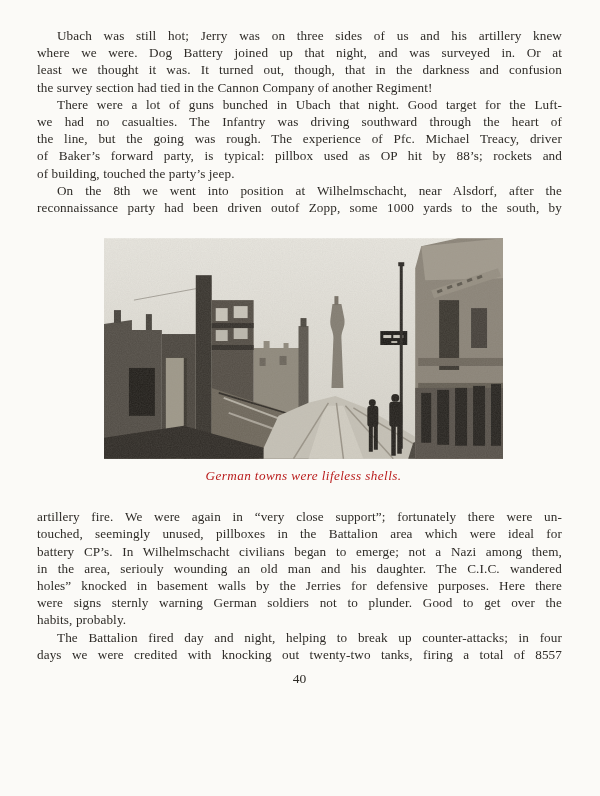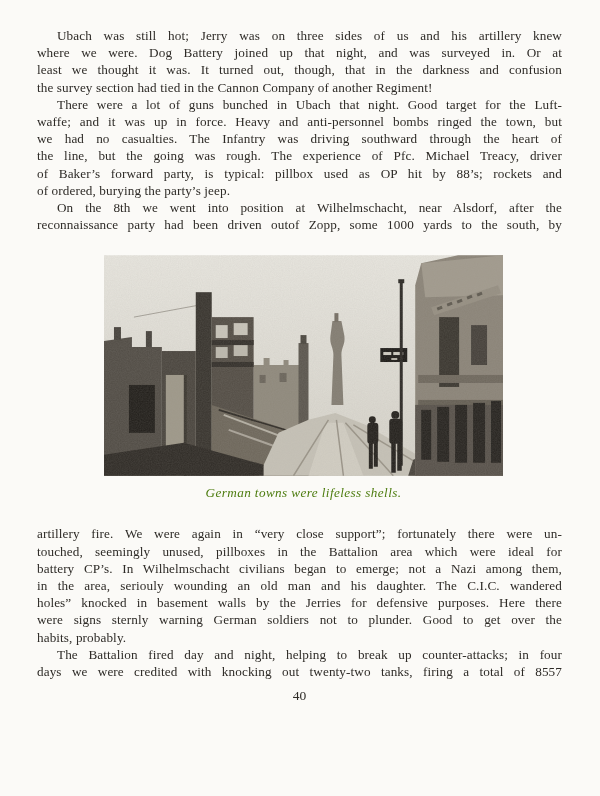--- a/index.html
+++ b/index.html
@@ -30,21 +30,21 @@
     width:399px;
   }
   figure.photo-fig svg { display:block; }
   figcaption {
     margin-top:9px;
     width:399px;
     text-align:center;
     font-style:italic;
     font-size:13.2px;
     letter-spacing:0.4px;
-    color:#4d7c0f;
+    color:#b91c1c;
   }
   .page-number {
     margin-top:7px;
     width:525px;
     text-align:center;
     font-size:13.5px;
     line-height:17px;
   }
 </style>
 </head>
@@ -54,25 +54,24 @@
 
   <div class="text-block">
     <div>
       <div class="line first">Ubach was still hot; Jerry was on three sides of us and his artillery knew</div>
       <div class="line">where we were. Dog Battery joined up that night, and was surveyed in. Or at</div>
       <div class="line">least we thought it was. It turned out, though, that in the darkness and confusion</div>
       <div class="line lastline">the survey section had tied in the Cannon Company of another Regiment!</div>
     </div>
     <div>
       <div class="line first">There were a lot of guns bunched in Ubach that night. Good target for the Luft-</div>
-      <div class="line">waffe; and it was up in force. Heavy and anti-personnel bombs ringed the town, but</div>
       <div class="line">we had no casualties. The Infantry was driving southward through the heart of</div>
       <div class="line">the line, but the going was rough. The experience of Pfc. Michael Treacy, driver</div>
       <div class="line">of Baker’s forward party, is typical: pillbox used as OP hit by 88’s; rockets and</div>
-      <div class="line lastline">of ordered, burying the party’s jeep.</div>
+      <div class="line lastline">of building, touched the party’s jeep.</div>
     </div>
     <div>
       <div class="line first">On the 8th we went into position at Wilhelmschacht, near Alsdorf, after the</div>
       <div class="line">reconnaissance party had been driven outof Zopp, some 1000 yards to the south, by</div>
     </div>
   </div>
 
   <figure class="photo-fig">
     <svg width="399" height="221" viewBox="0 0 400 221" role="img" aria-label="Bombed-out street in a ruined German town: shattered building shells and rubble on both sides, a lamp post with a small dark sign, and two figures walking down the debris-lined road">
       <defs>

